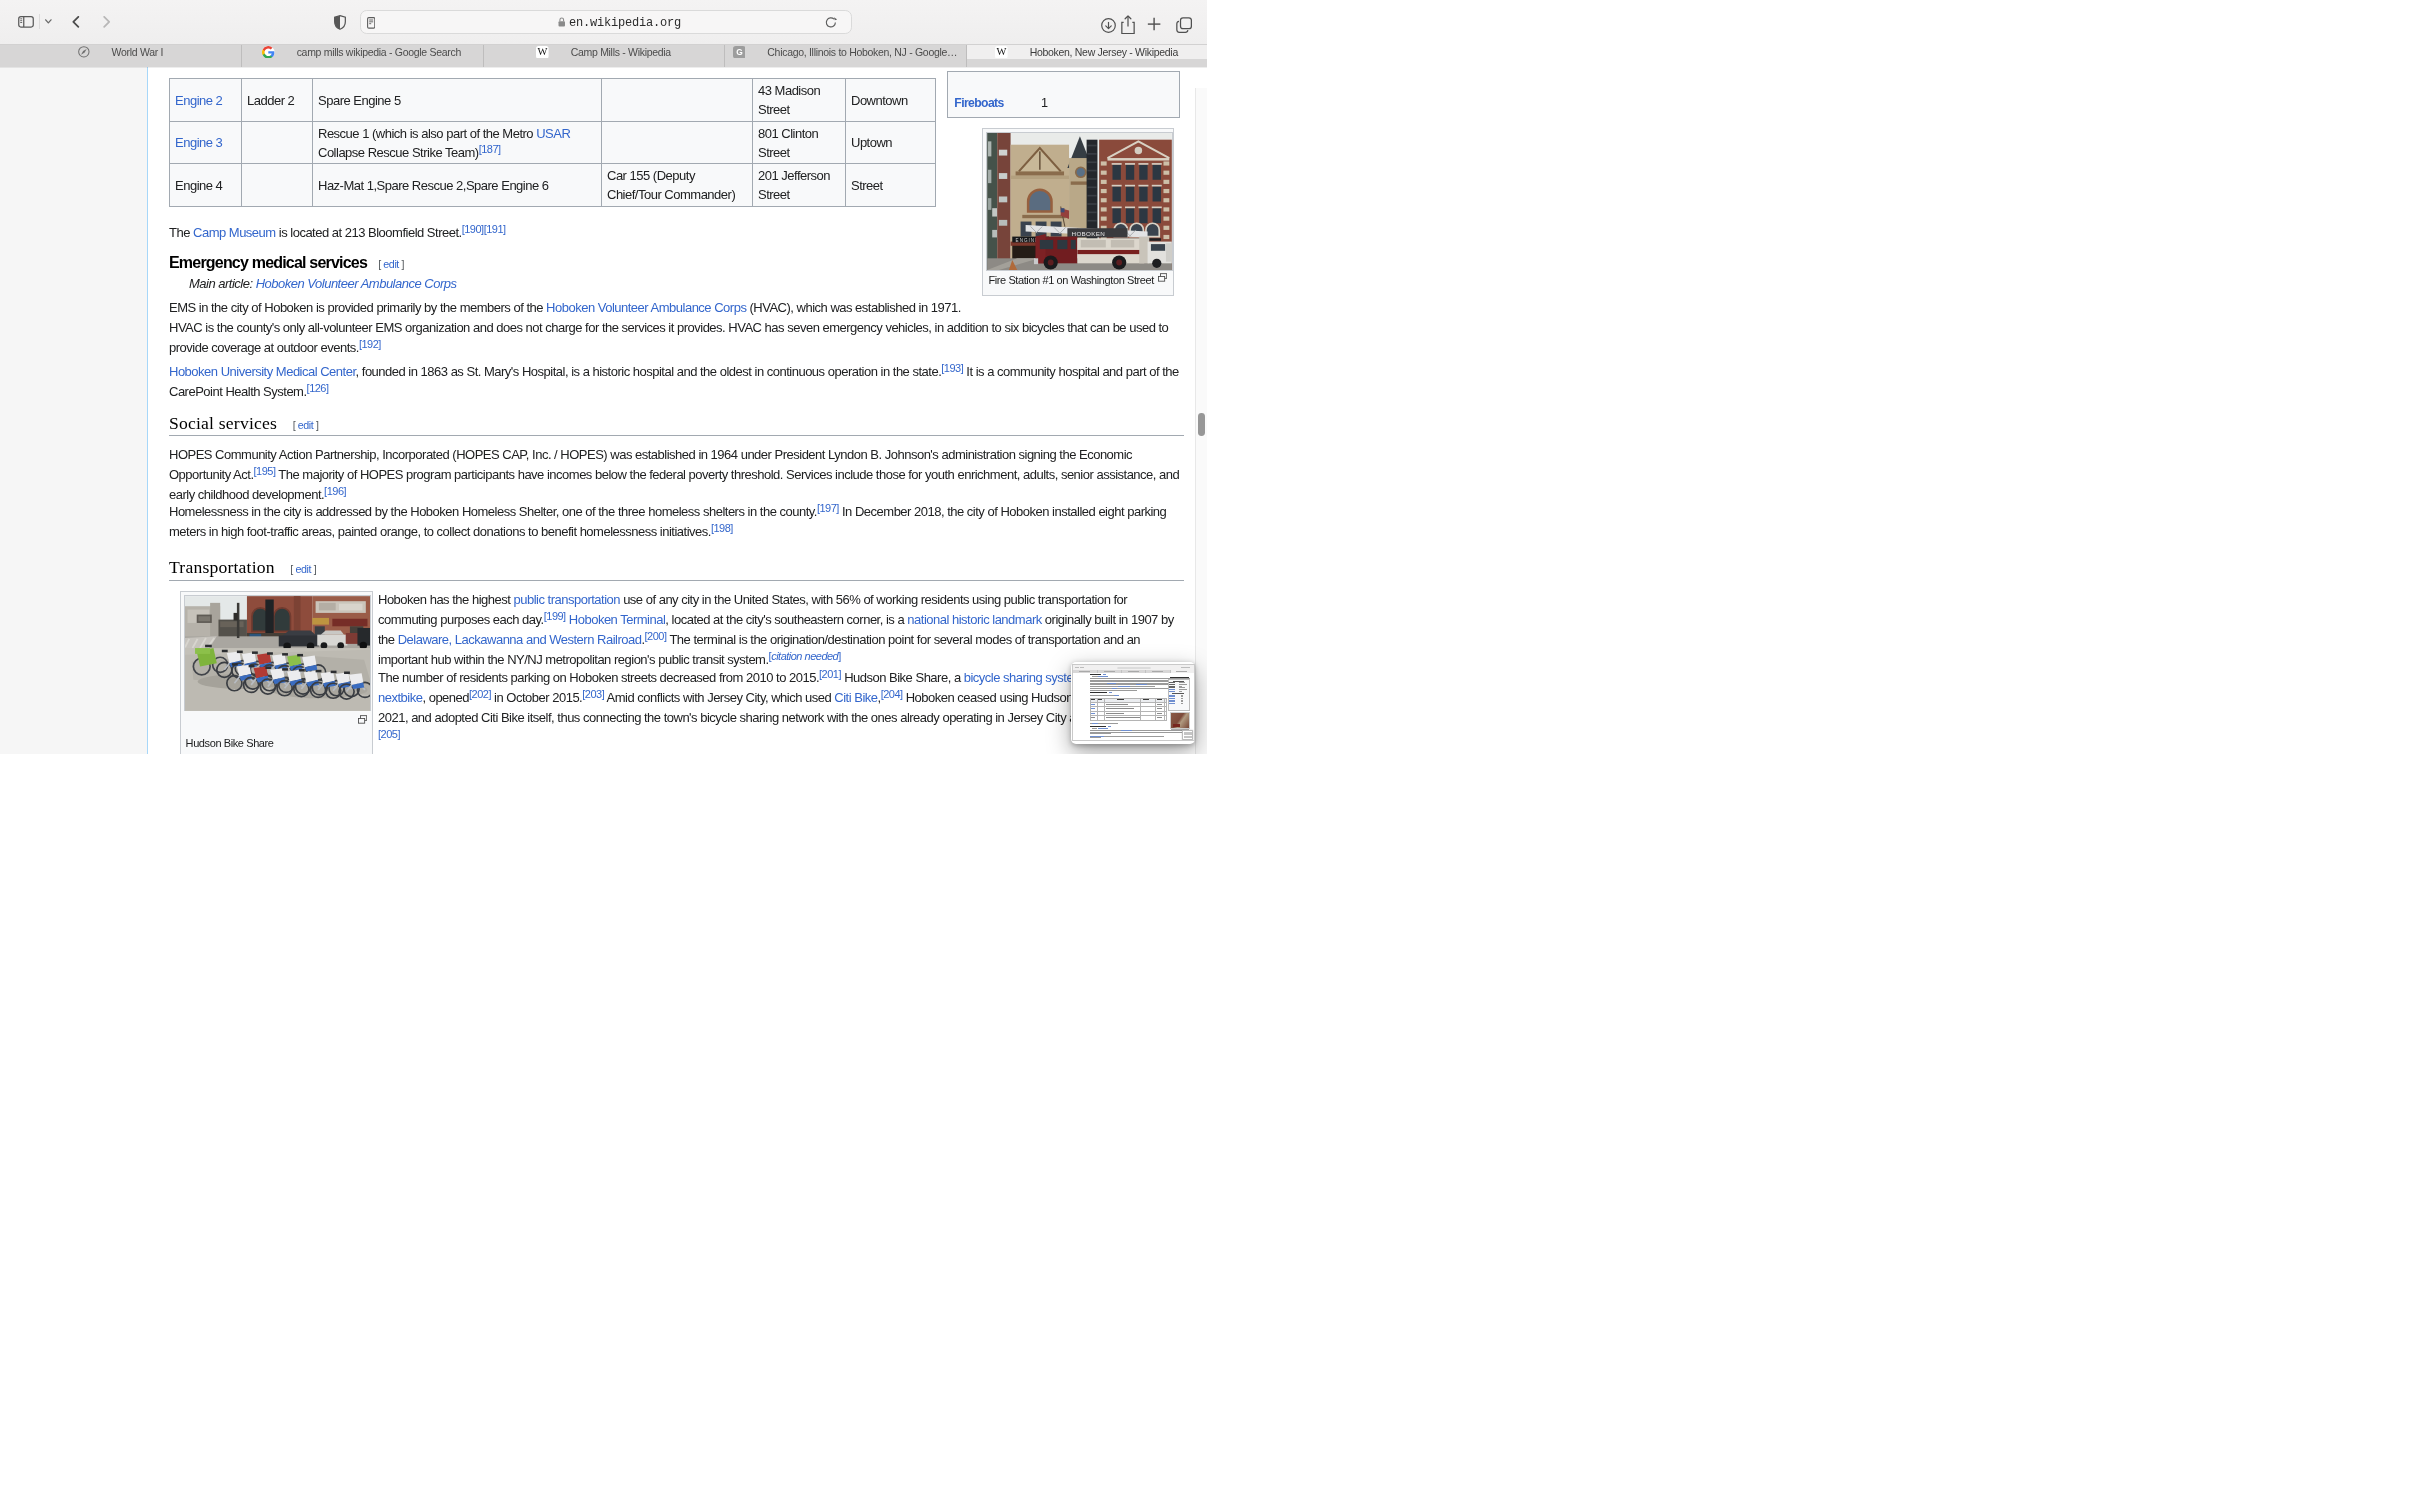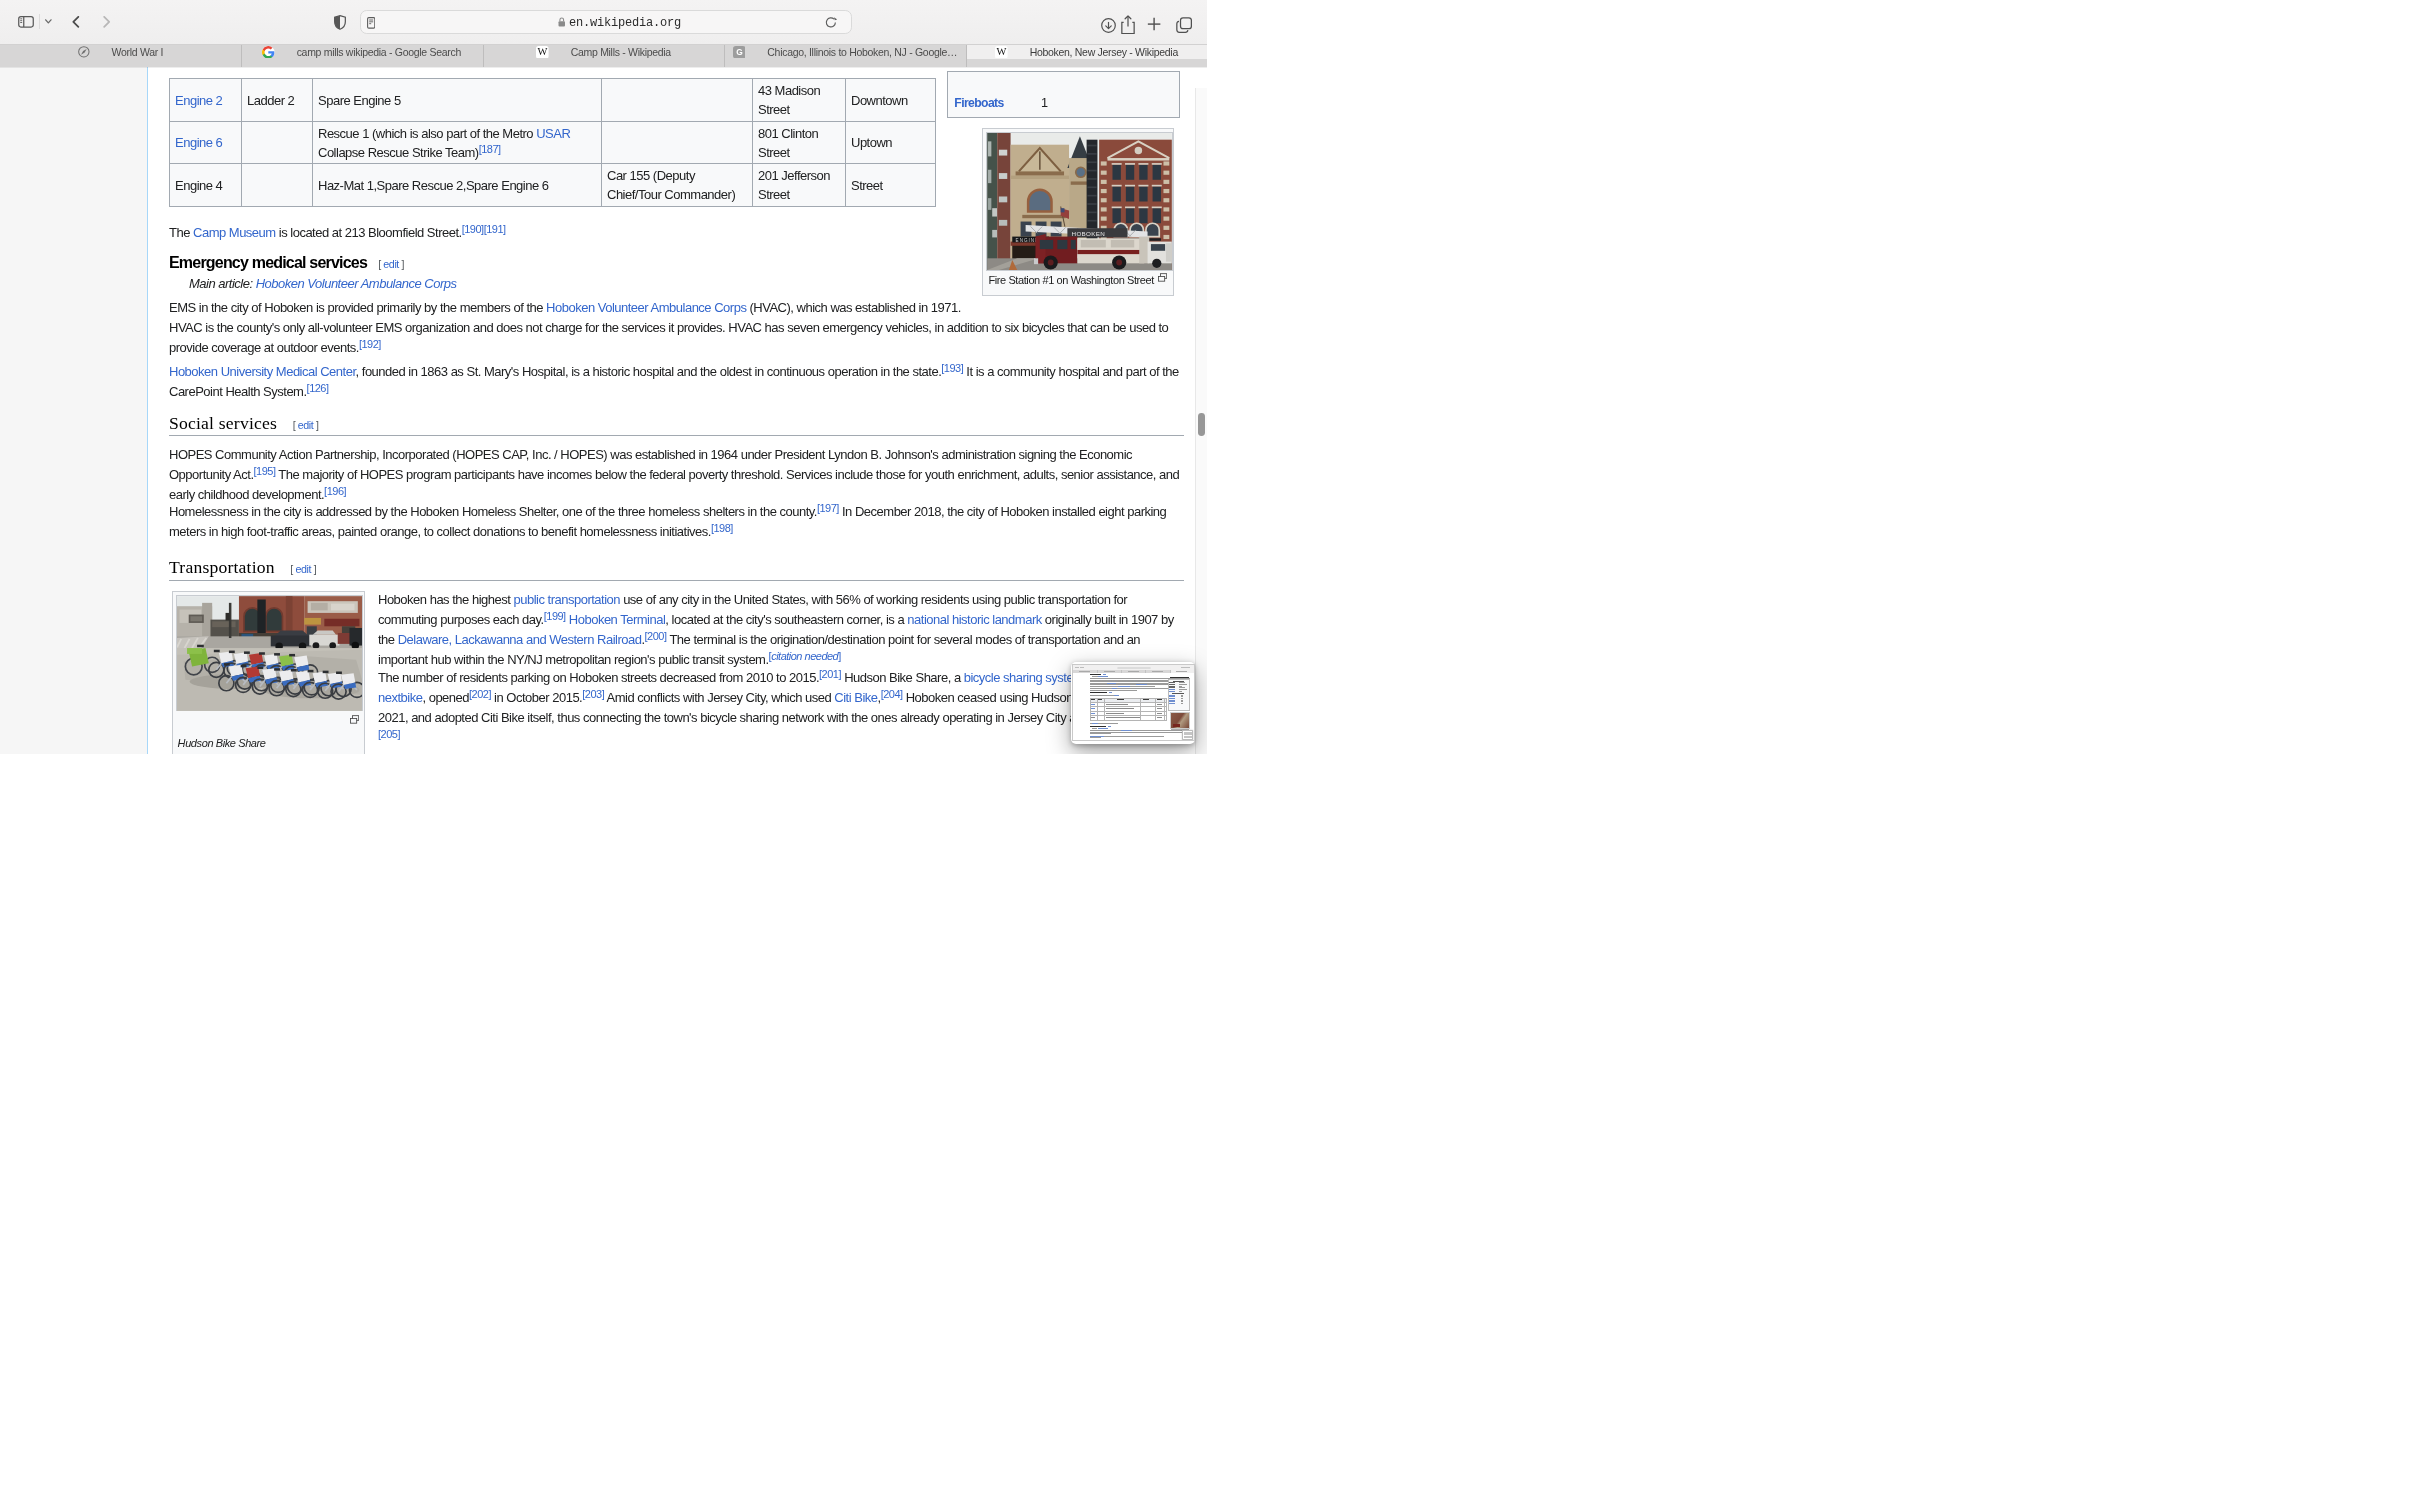--- a/index.html
+++ b/index.html
@@ -66,21 +66,21 @@
     <tbody>
         <tr style="height:43px">
       <td><a>Engine 2</a></td>
           <td>Ladder 2</td>
           <td>Spare Engine 5</td>
           <td></td>
           <td>43 Madison<br>Street</td>
           <td>Downtown</td>
     </tr>
     <tr style="height:42px">
-      <td><a>Engine 6</a></td>
+      <td><a>Engine 3</a></td>
           <td></td>
           <td>Rescue 1 (which is also part of the Metro <a>USAR</a><br>Collapse Rescue Strike Team)<sup>[187]</sup></td>
           <td></td>
           <td>801 Clinton<br>Street</td>
           <td>Uptown</td>
     </tr>
     <tr style="height:41px">
       <td>Engine 4</td>
           <td></td>
           <td>Haz-Mat 1,Spare Rescue 2,Spare Engine 6</td>
@@ -104,21 +104,21 @@
   <div class="abs h2ser" style="left:169px; top:392px;">Social services <span class="editsec" style="margin-left:11px; font-family:'Liberation Sans',sans-serif;text-align:right;">[ <a>edit</a> ]</span></div>
   <div class="hline" style="top:414px;"></div>
 
   <div class="abs body-text" style="left:169px; top:424px;">HOPES Community Action Partnership, Incorporated (HOPES CAP, Inc. / HOPES) was established in 1964 under President Lyndon B. Johnson's administration signing the Economic<br>Opportunity Act.<sup>[195]</sup> The majority of HOPES program participants have incomes below the federal poverty threshold. Services include those for youth enrichment, adults, senior assistance, and<br>early childhood development.<sup>[196]</sup></div>
 
   <div class="abs body-text" style="left:169px; top:481px;">Homelessness in the city is addressed by the Hoboken Homeless Shelter, one of the three homeless shelters in the county.<sup>[197]</sup> In December 2018, the city of Hoboken installed eight parking<br>meters in high foot-traffic areas, painted orange, to collect donations to benefit homelessness initiatives.<sup>[198]</sup></div>
 
   <div class="abs h2ser" style="left:169px; top:536px;">Transportation <span class="editsec" style="margin-left:11px; font-family:'Liberation Sans',sans-serif;">[ <a>edit</a> ]</span></div>
   <div class="hline" style="top:559px;"></div>
 
-  <div class="thumb" id="hudson" style="left:172px; top:570px; width:193px; height:172px;font-style:italic;">
+  <div class="thumb" id="hudson" style="left:180px; top:570px; width:193px; height:172px;">
     <div class="timg" style="width:187px; height:116px;"><svg id="hudsonsvg" width="185" height="115" viewBox="0 0 221 137">
           <rect x="0" y="0" width="221" height="137" fill="#e4e8e8"></rect>
           <rect x="0" y="12" width="42" height="40" fill="#b6b2aa"></rect>
           <rect x="3" y="16" width="26" height="16" fill="#c6c2ba"></rect>
           <rect x="30" y="8" width="12" height="44" fill="#a8a49c"></rect>
           <rect x="14" y="22" width="18" height="10" fill="#5f5b55"></rect>
           <rect x="16" y="24" width="14" height="6" fill="#7a766e"></rect>
           <rect x="40" y="28" width="34" height="24" fill="#54514b"></rect>
           <rect x="42" y="30" width="28" height="7" fill="#686259"></rect>
           <rect x="74" y="0" width="78" height="52" fill="#8e4c3c"></rect>

